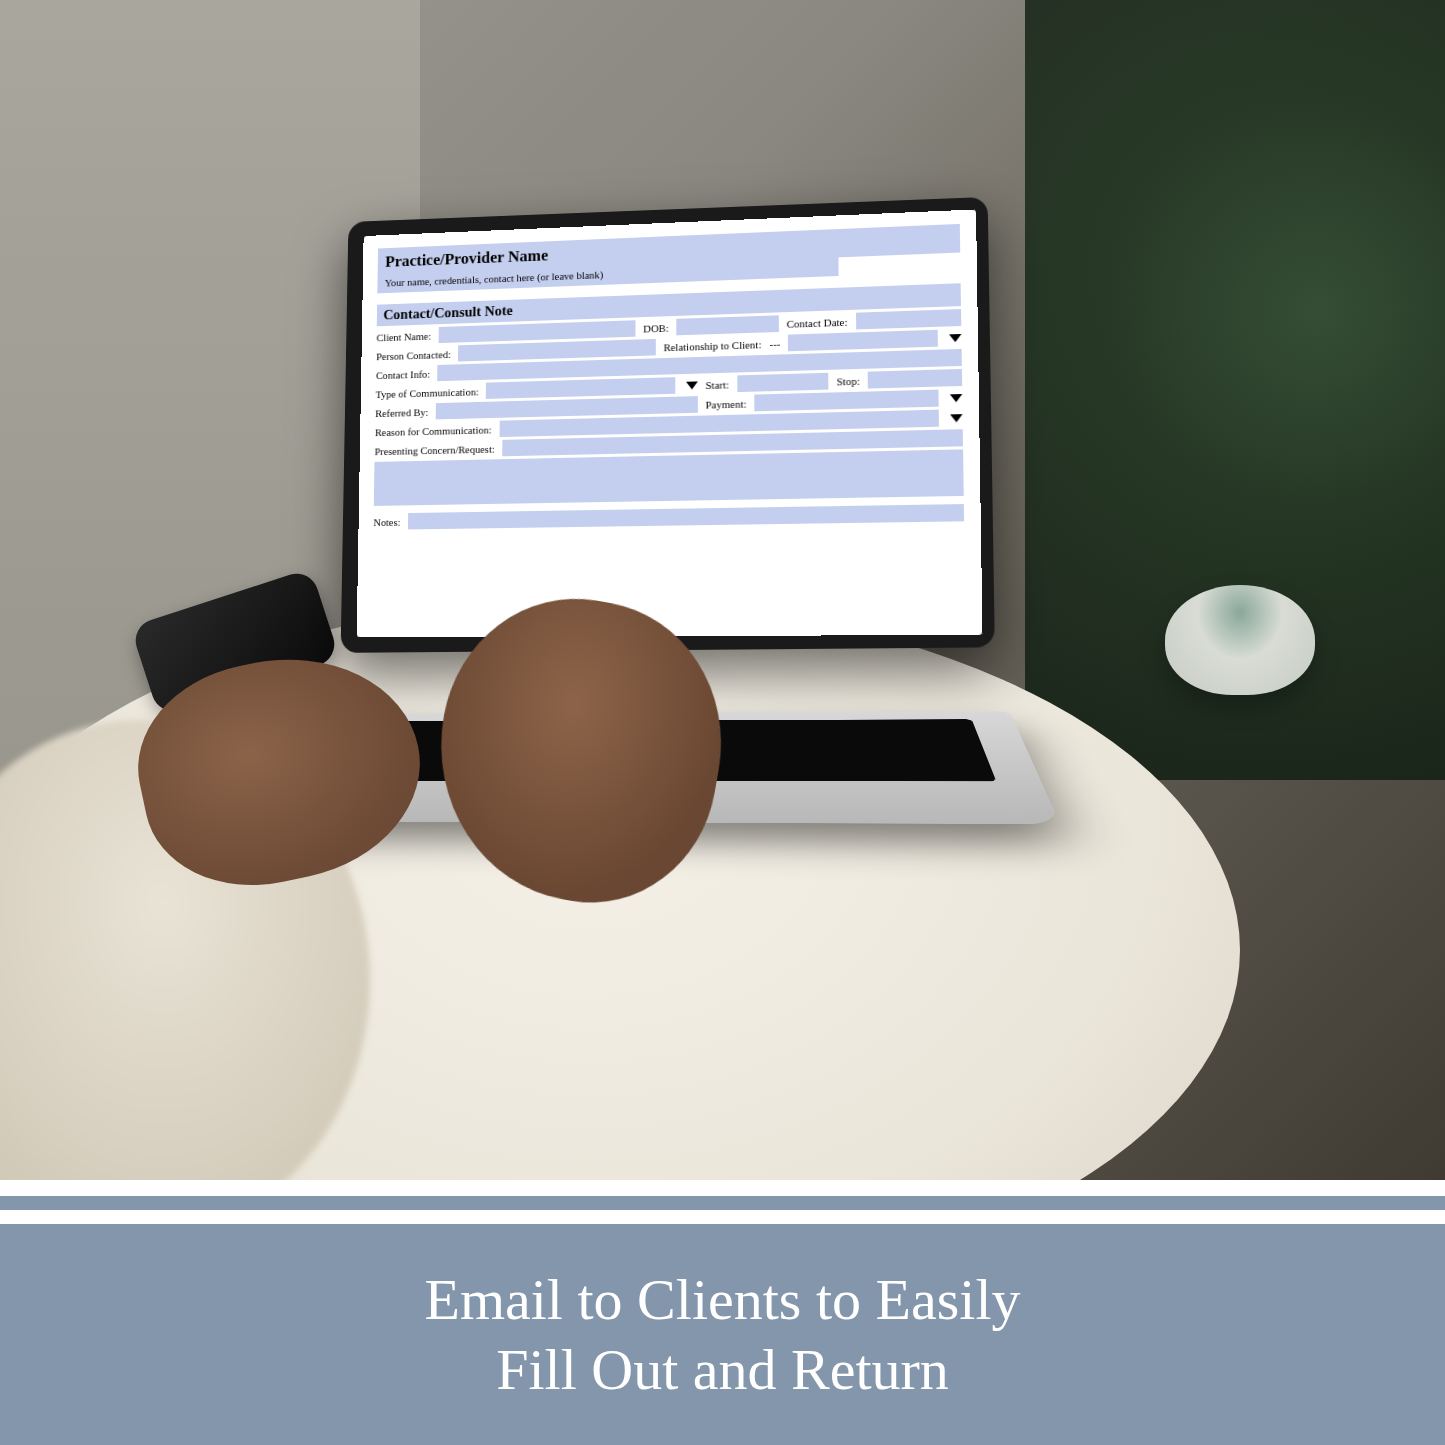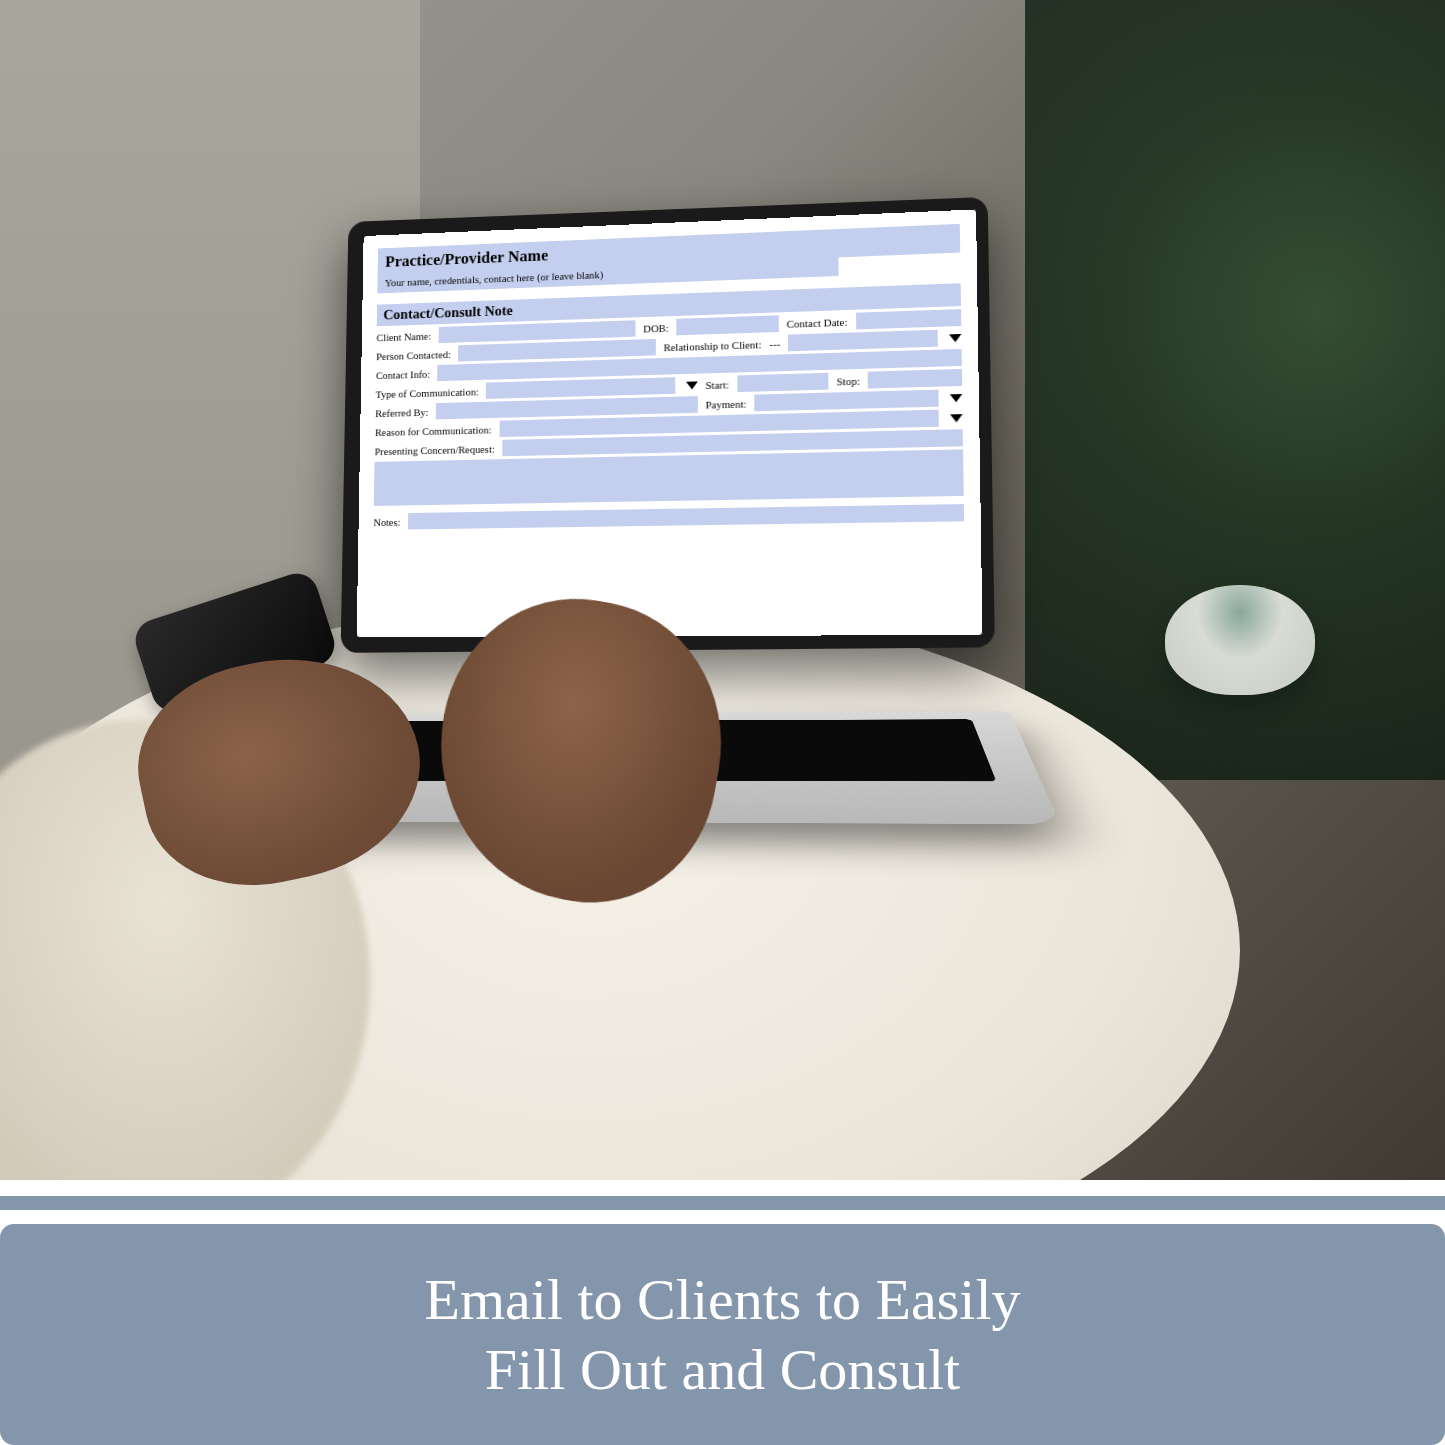--- a/index.html
+++ b/index.html
@@ -208,21 +208,20 @@
   background: #fff;
 }
 .banner {
   position: absolute;
   left: 0; top: 1224px;
   width: 100%; height: 221px;
   background: #8496ab;
   display: flex;
   align-items: center;
   justify-content: center;
-  border-radius: 14px;
 }
 .banner-text {
   color: #fff;
   font-family: Georgia, 'Times New Roman', serif;
   font-size: 58px;
   text-align: center;
   line-height: 1.2;
 }
 </style>
 </head>
@@ -315,15 +314,15 @@
   <div class="hand-left"></div>
   <div class="hand-right"></div>
 </div>
 
 <div class="banner-gap"></div>
 <div class="banner-stripe"></div>
 <div class="banner-gap2"></div>
 <div class="banner">
   <div class="banner-text">
     <span>Email to Clients to Easily</span><br>
-    <span>Fill Out and Consult</span>
+    <span>Fill Out and Return</span>
   </div>
 </div>
 
 </body></html>

